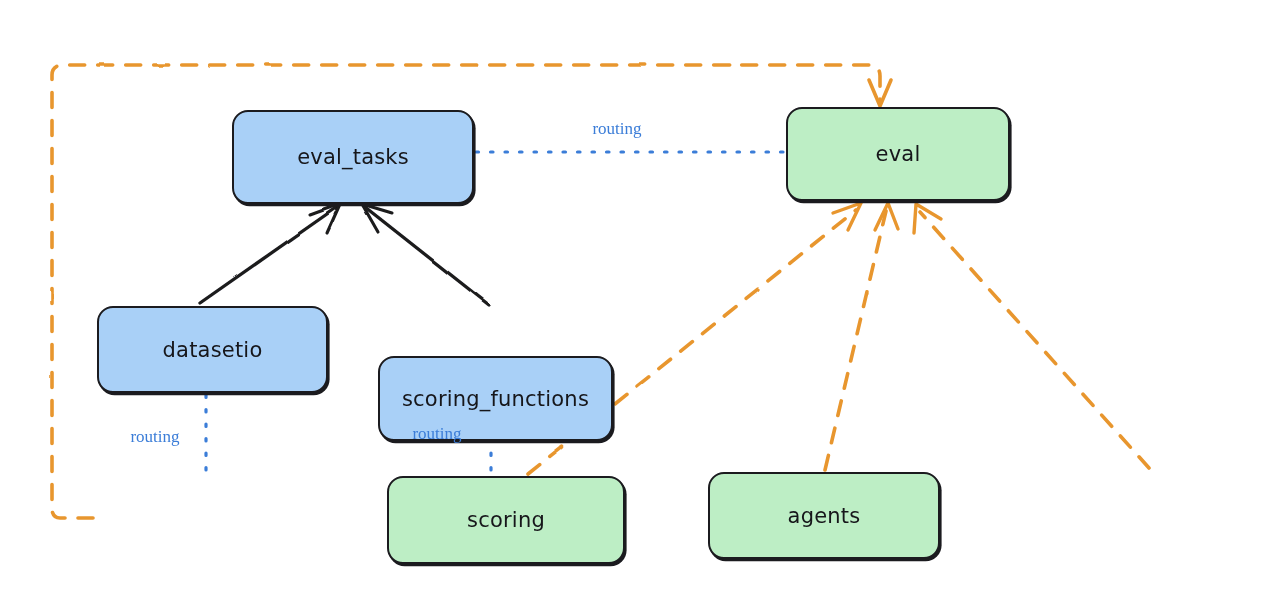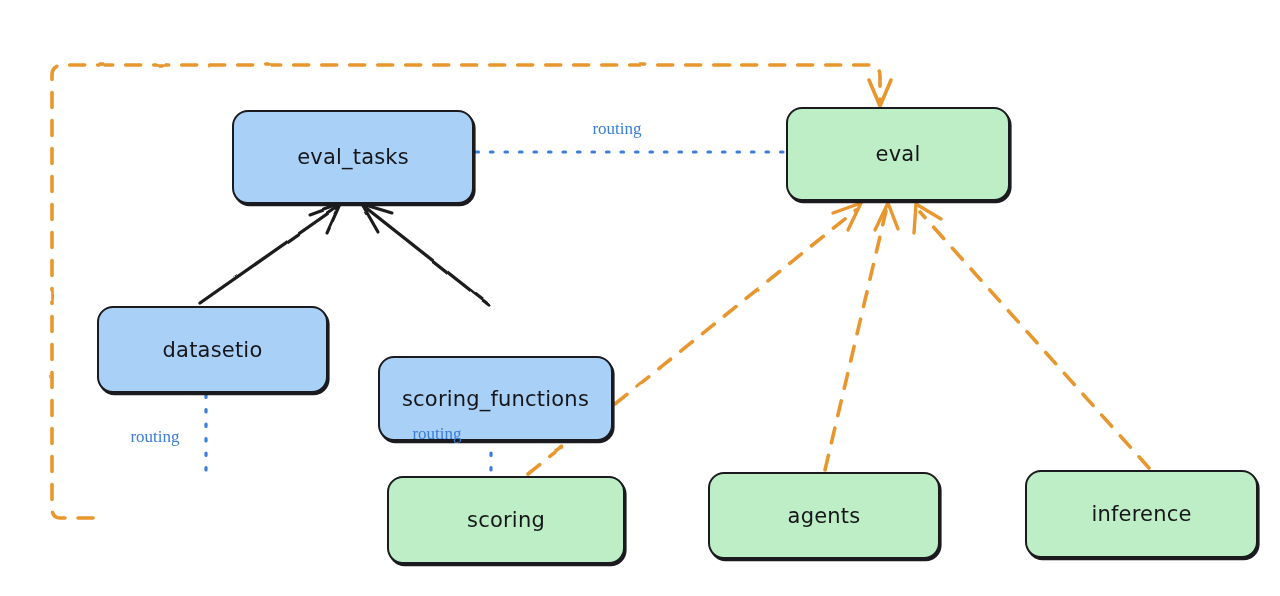--- a/index.html
+++ b/index.html
@@ -132,23 +132,20 @@
 
 
   <div class="node green" style="left:708px; top:472px; width:232px; height:87px;">
     <span class="node-label">agents</span>
   </div>
 
   <div class="node green" style="left:387px; top:476px; width:238px; height:88px;">
     <span class="node-label">scoring</span>
   </div>
 
-  <div class="node green" style="left:1025px; top:470px; width:233px; height:88px;">
-    <span class="node-label">inference</span>
-  </div>
 
   <span class="edge-label" style="left:617px; top:129px;">routing</span>
 
   <span class="edge-label" style="left:155px; top:437px;">routing</span>
 
   <span class="edge-label" style="left:437px; top:434px;">routing</span>
 
 </div>
 
 </body></html>

